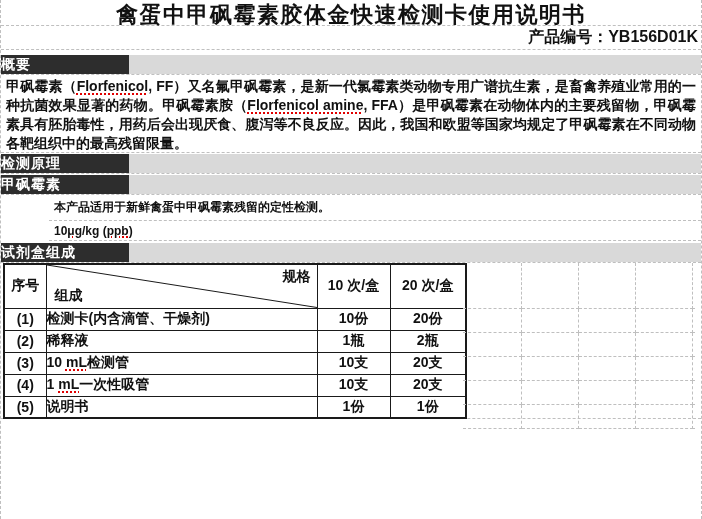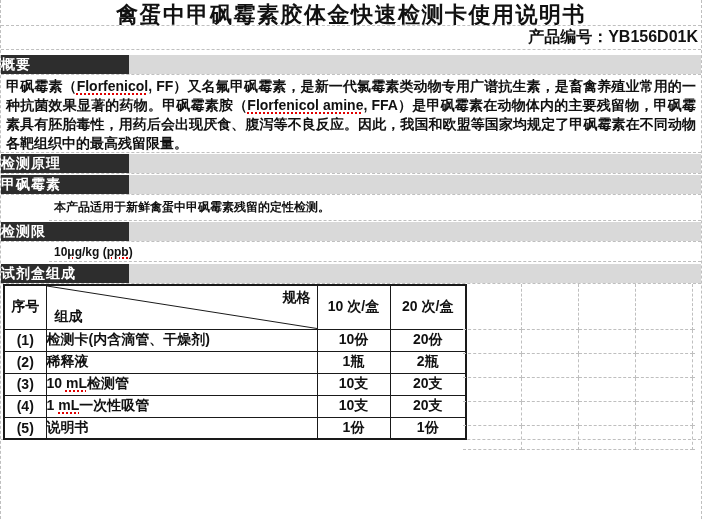--- a/index.html
+++ b/index.html
@@ -68,24 +68,20 @@
     <div class="head-fill"></div>
     <div class="head-bar">检测原理</div>
   </div>
 
   <div class="head-row h20">
     <div class="head-fill"></div>
     <div class="head-bar">甲砜霉素</div>
   </div>
   <div class="line-row" style="height:26px">本产品适用于新鲜禽蛋中甲砜霉素残留的定性检测。</div>
 
-  <div class="head-row h20">
-    <div class="head-fill"></div>
-    <div class="head-bar">检测限</div>
-  </div>
   <div class="line-row" style="height:20px">
       <span>10 </span>
       <span class="spell">μg</span>
       <span>/kg (</span>
       <span class="spell">ppb</span>
       <span>)</span>
     </div>
 
   <div class="head-row h21">
     <div class="head-fill"></div>

